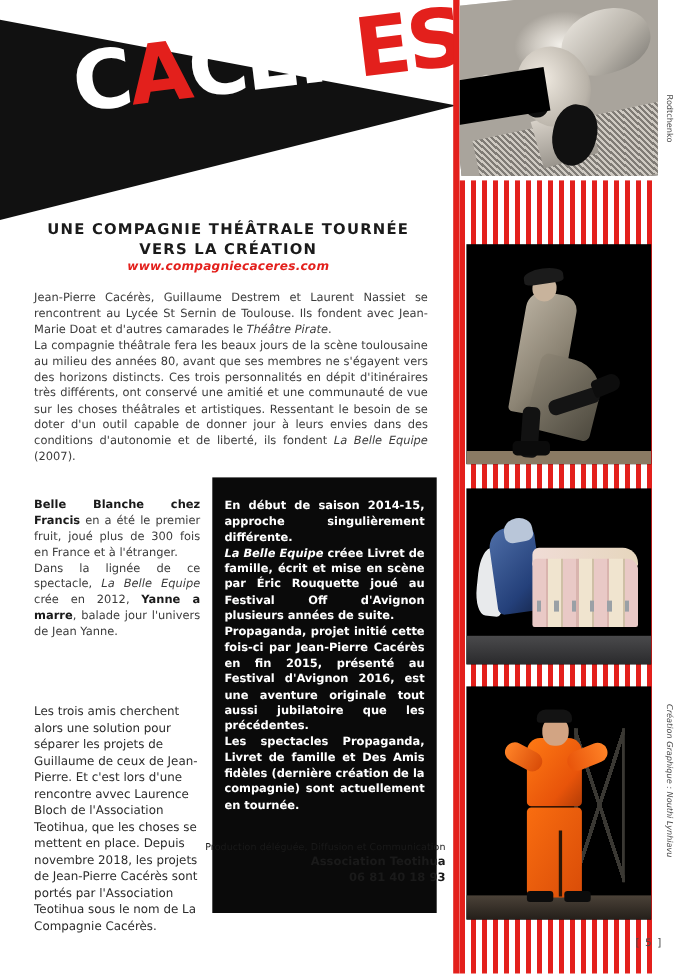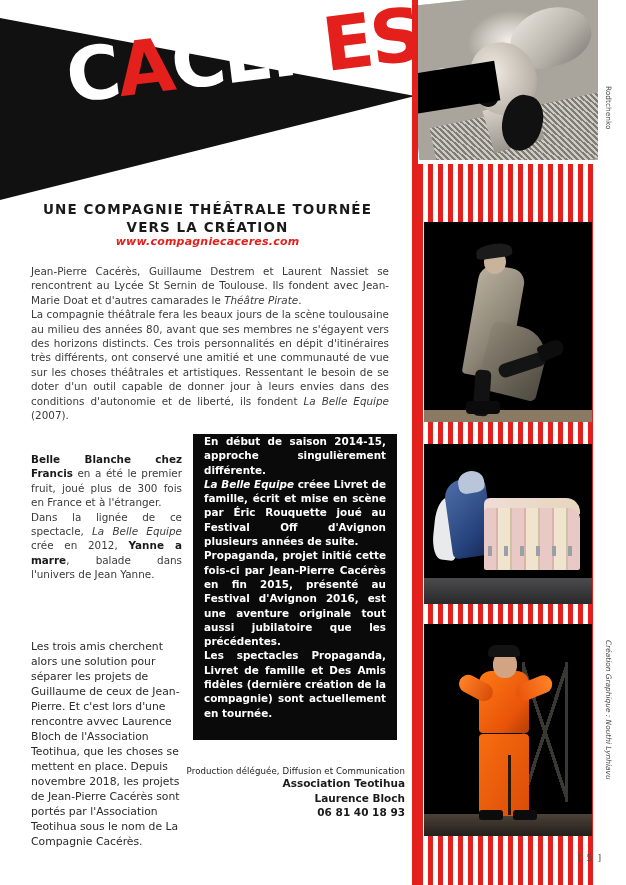--- a/index.html
+++ b/index.html
@@ -51,23 +51,23 @@
   b{font-weight:bold;color:#1a1a1a;}
   i{font-style:italic;margin-top:42px;}
 
   .col-left-2{
     position:absolute;left:31px;top:628px;width:158px;
     font-size:10.8px;line-height:15px;text-align:left;color:#2b2b2b;
   }
 
   
   .blackbox{
-    position:absolute;left:193px;top:434px;width:204px;height:306px;
+    position:absolute;left:193px;top:434px;width:204px;height:396px;
     background:#0a0a0a;color:#ffffff;
-    padding:0 11px 0 11px;box-sizing:border-box;
+    padding:19px 11px 0 11px;box-sizing:border-box;
     font-size:10.4px;line-height:14.3px;text-align:justify;
     font-weight:bold;
   }
   .blackbox p{margin:0;}
   .blackbox i{font-style:italic;}
 
   
   .contact{
     position:absolute;left:140px;top:766px;width:265px;text-align:right;
     color:#1a1a1a;
@@ -277,38 +277,37 @@
 
     <div class="site">www.compagniecaceres.com</div>
 
     <div class="col-wide">
       <p><span>Jean-Pierre Cacérès, Guillaume Destrem et Laurent Nassiet se rencontrent au Lycée St Sernin de Toulouse. Ils fondent avec Jean-Marie Doat et d'autres camarades le </span><i>Théâtre Pirate</i><span>.</span></p>
       <p><span>La compagnie théâtrale fera les beaux jours de la scène toulousaine au milieu des années 80, avant que ses membres ne s'égayent vers des horizons distincts. Ces trois personnalités en dépit d'itinéraires très différents, ont conservé une amitié et une communauté de vue sur les choses théâtrales et artistiques. Ressentant le besoin de se doter d'un outil capable de donner jour à leurs envies dans des conditions d'autonomie et de liberté, ils fondent </span><i>La Belle Equipe</i><span> (2007).</span></p>
     </div>
 
     <div class="col-left" style="top:452px;">
       <p><b>Belle Blanche chez Francis</b><span> en a été le premier fruit, joué plus de 300 fois en France et à l'étranger.</span></p>
-      <p><span>Dans la lignée de ce spectacle, </span><i>La Belle Equipe</i><span> crée en 2012, </span><b>Yanne a marre</b><span>, balade dans l'univers de Jean Yanne.</span></p>
+      <p><span>Dans la lignée de ce spectacle, </span><i>La Belle Equipe</i><span> crée en 2012, </span><b>Yanne a marre</b><span>, balade jour l'univers de Jean Yanne.</span></p>
     </div>
 
     <div class="col-left-2">
       <p>Les trois amis cherchent alors une solution pour séparer les projets de Guillaume de ceux de Jean-Pierre. Et c'est lors d'une rencontre avvec Laurence Bloch de l'Association Teotihua, que les choses se mettent en place. Depuis novembre 2018, les projets de Jean-Pierre Cacérès sont portés par l'Association Teotihua sous le nom de La Compagnie Cacérès.</p>
     </div>
 
     <div class="blackbox">
       <p>En début de saison 2014-15, approche singulièrement différente.</p>
       <p><i>La Belle Equipe</i><span> créee Livret de famille, écrit et mise en scène par Éric Rouquette joué au Festival Off d'Avignon plusieurs années de suite.</span></p>
       <p>Propaganda, projet initié cette fois-ci par Jean-Pierre Cacérès en fin 2015, présenté au Festival d'Avignon 2016, est une aventure originale tout aussi jubilatoire que les précédentes.</p>
       <p><span>Les spectacles </span><span>Propaganda, Livret de famille et Des Amis fidèles</span><span> (dernière création de la compagnie) sont actuellement en tournée.</span></p>
     </div>
 
     <div class="contact">
       <div class="small">Production déléguée, Diffusion et Communication</div>
       <div class="big">Association Teotihua</div>
-      <div class="big">Laurence Bloch</div>
       <div class="big">06 81 40 18 93</div>
     </div>
   </div>
 
   <div class="rail"></div>
 
   <div class="photocol">
     <div class="stripes"></div>
 
     <div class="frame p1">

